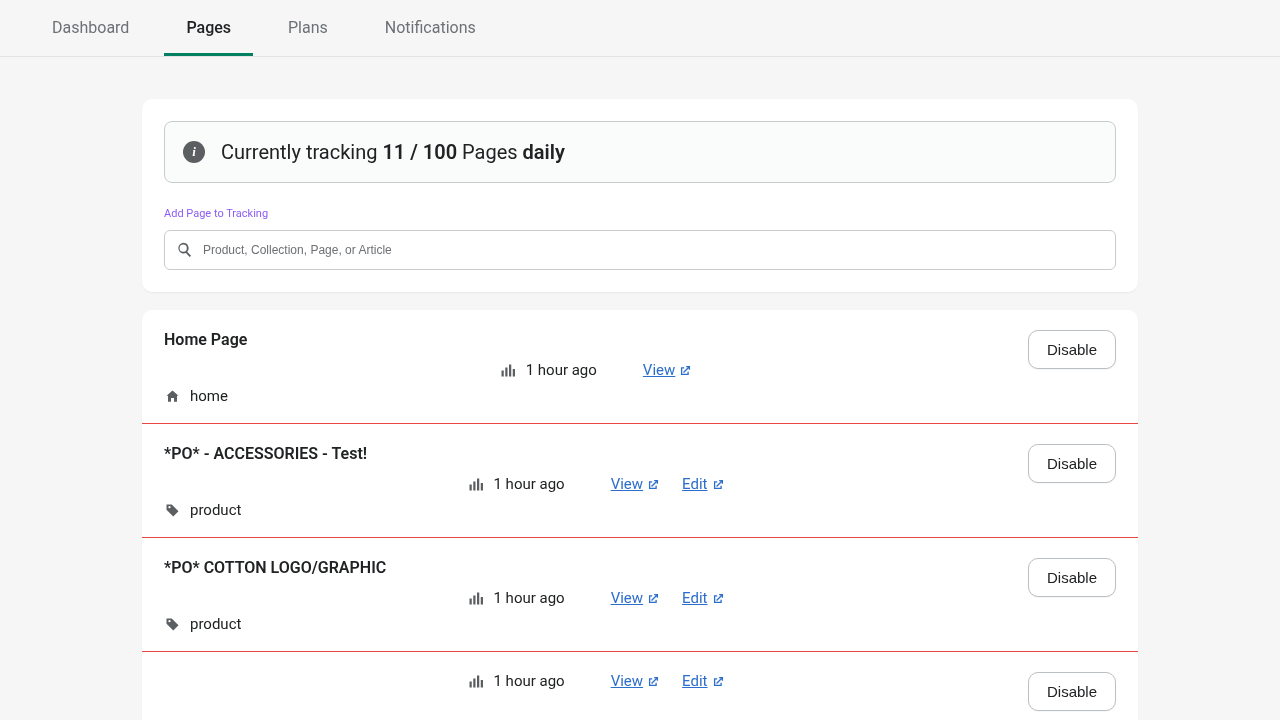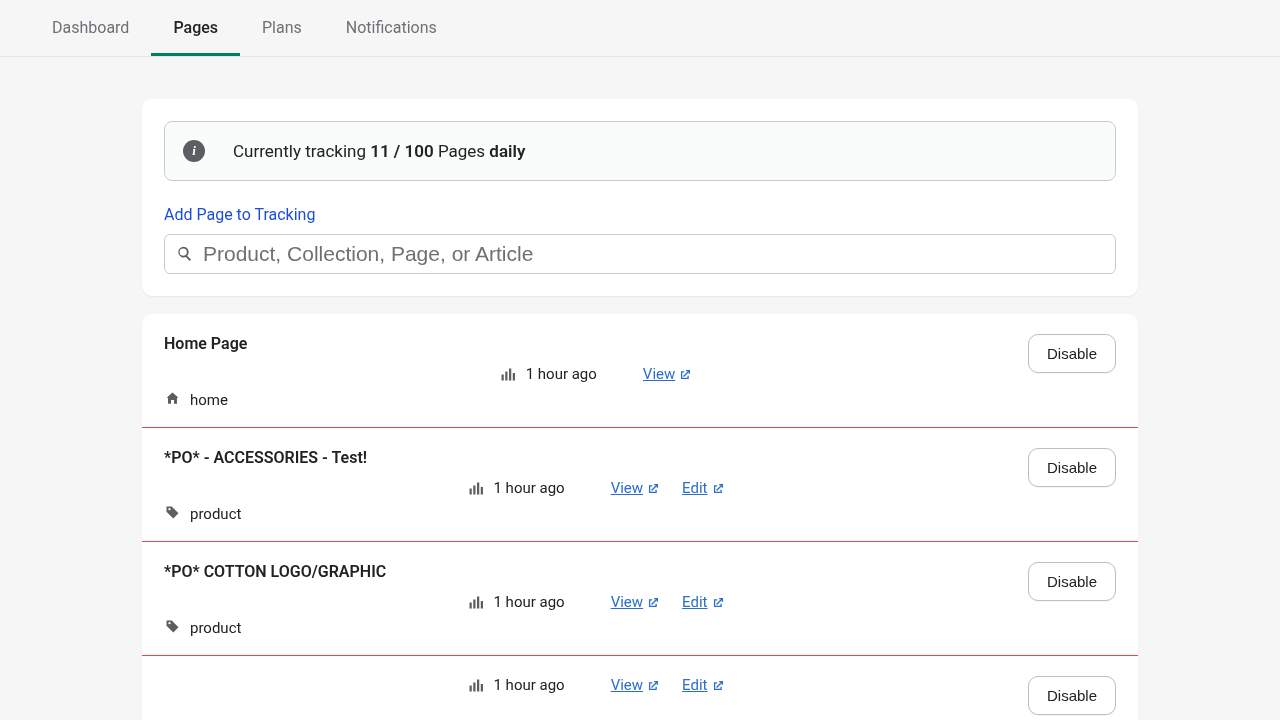--- a/index.html
+++ b/index.html
@@ -7,21 +7,21 @@
     font-family: -apple-system, BlinkMacSystemFont, "Segoe UI", Roboto, sans-serif;
     background: #f6f6f7;
     color: #202223;
     font-size: 15px;
     width: 1280px;
     height: 720px;
     overflow: hidden;
   }
   .tabs {
     display: flex;
-    gap: 0;
+    gap: 13px;
     padding: 0 30px;
     border-bottom: 1px solid #e1e3e5;
     background: #f6f6f7;
   }
   .tab {
     padding: 18px 22px 16px 22px;
     color: #6d7175;
     cursor: pointer;
     border-bottom: 3px solid transparent;
     font-size: 16px;
@@ -63,37 +63,37 @@
     color: #fff;
     display: flex;
     align-items: center;
     justify-content: center;
     font-family: Georgia, serif;
     font-style: italic;
     font-weight: bold;
     font-size: 13px;
     flex-shrink: 0;
   }
-  .banner-text { font-size: 17px; margin-left: 12px; }
+  .banner-text { font-size: 20px; }
   .banner-text .bold { font-weight: 600; }
-  .add-label { font-size: 16px; margin-bottom: 10px; display:block; color:#1d4ed8; }
+  .add-label { font-size: 11px; margin-bottom: 10px; display:block; color:#8b5cf6; }
   .search-wrap {
     position: relative;
     border: 1px solid #c9cccf;
     border-radius: 6px;
     display: flex;
     align-items: center;
     padding: 0 12px;
     height: 40px;
   }
   .search-wrap svg { flex-shrink:0; }
   .search-input {
     border: none;
     outline: none;
-    font-size: 21px;
+    font-size: 12px;
     padding: 0 10px;
     width: 100%;
     background: transparent;
     color: #4d7c0f;
   }
   .search-input::placeholder { color: #6d7175; }
   .list-card {
     background: #fff;
     border-radius: 10px;
     box-shadow: 0 1px 2px rgba(0,0,0,0.06);
@@ -121,21 +121,21 @@
   .row-meta .links { margin-left: 36px; display:flex; gap:22px; }
   .row-meta a {
     color: #2c6ecb;
     text-decoration: underline;
     display: inline-flex;
     align-items: center;
     gap: 4px;
   }
   .row-type {
     display: flex;
-    align-items: flex-start;
+    align-items: center;
     gap: 10px;
     font-size: 15px;
     color: #202223;
   }
   .icon-slot { width:16px; display:inline-flex; justify-content:center; color:#5c5f62; }
   .btn {
     border: 1px solid #babfc3;
     background: #fff;
     border-radius: 10px;
     padding: 10px 18px;

